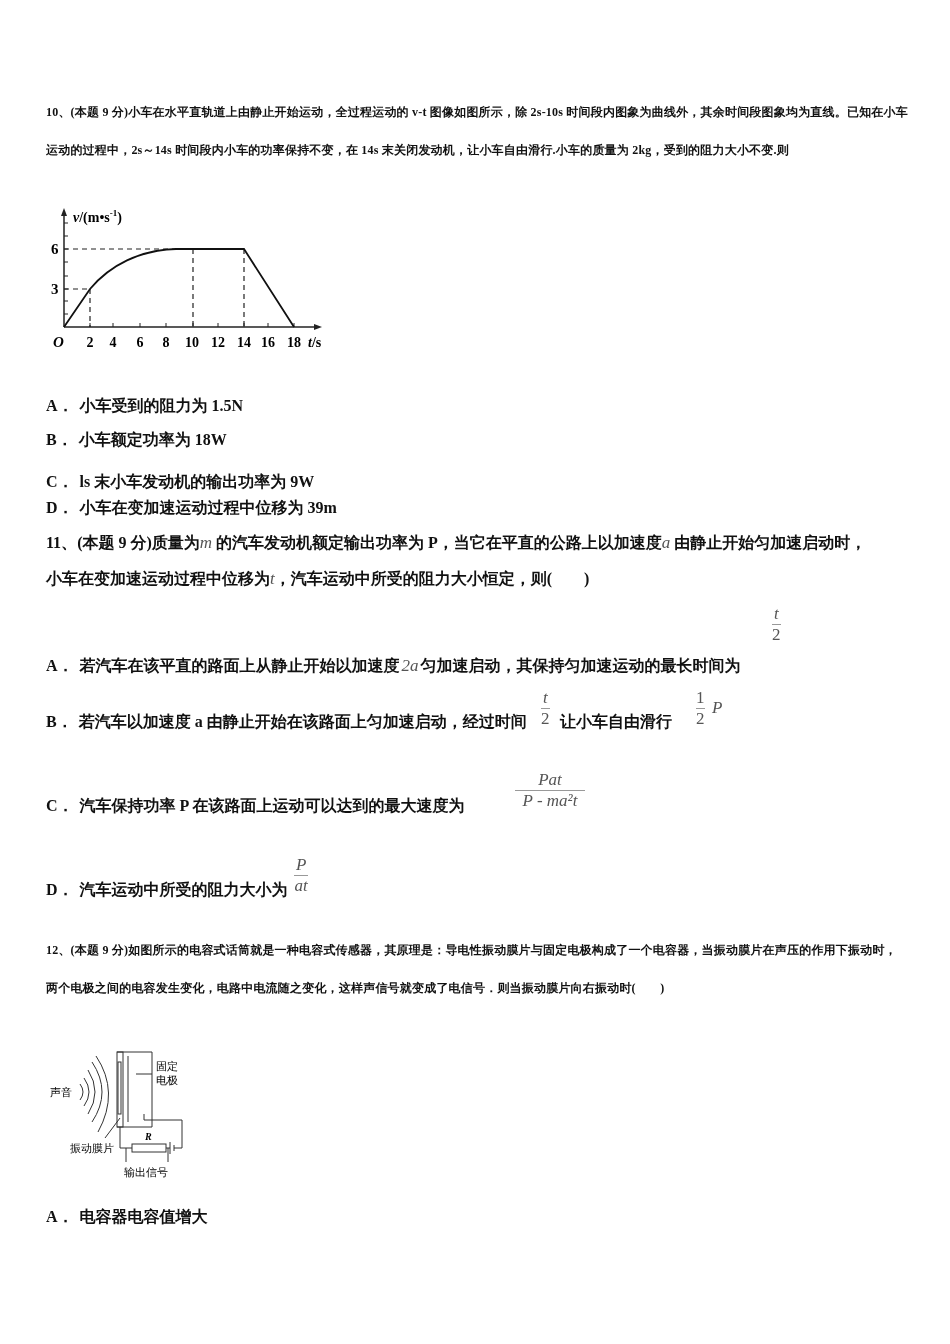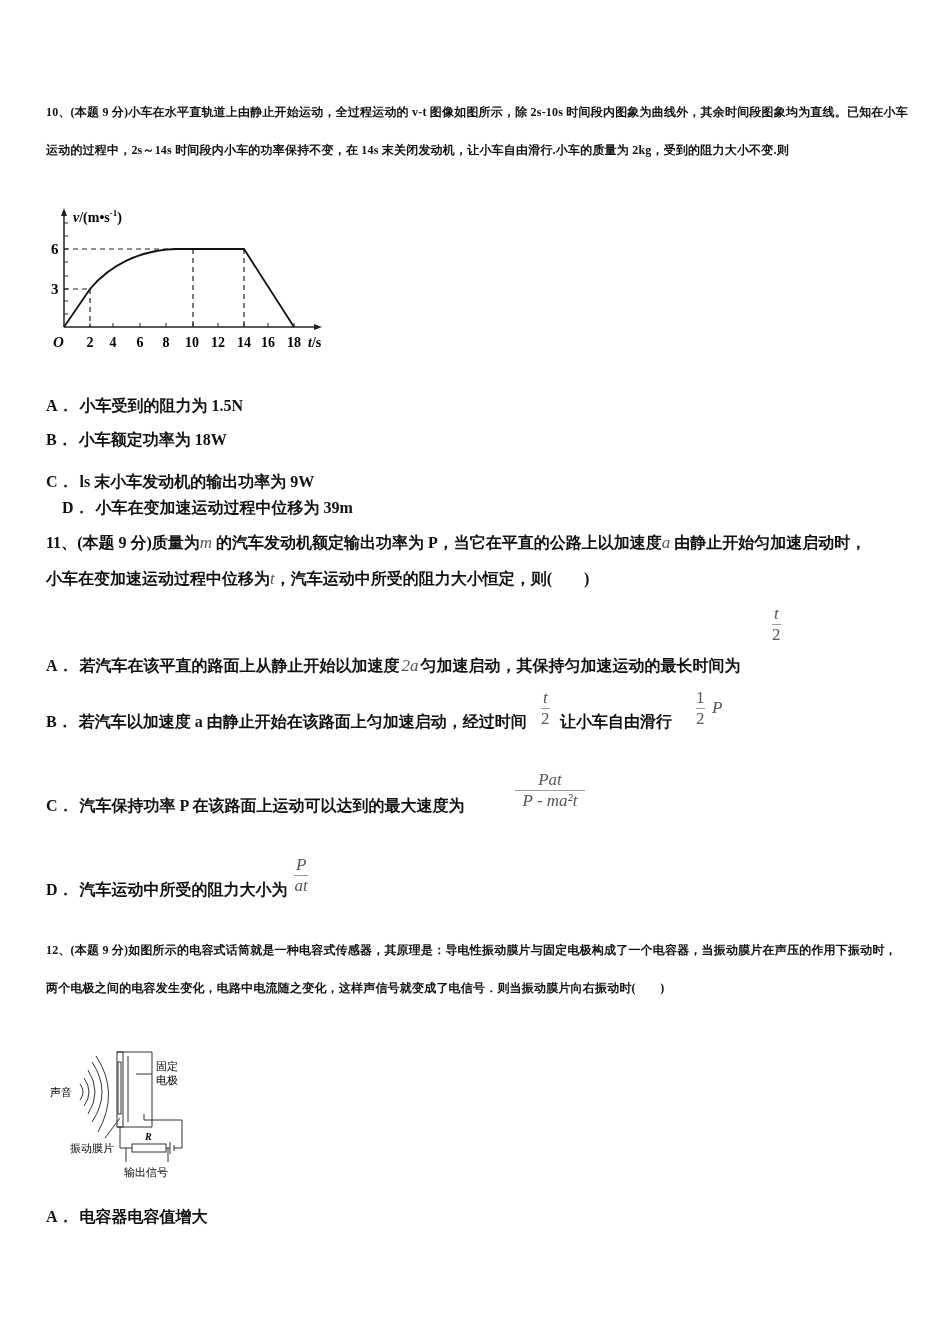--- a/index.html
+++ b/index.html
@@ -86,21 +86,21 @@
 
 <div class="line" style="top:396px;">
   <span class="opt-label">A．</span><span>小车受到的阻力为 1.5N</span>
 </div>
 <div class="line" style="top:430px;">
   <span class="opt-label">B．</span><span>小车额定功率为 18W</span>
 </div>
 <div class="line" style="top:464px;margin-top:8px;">
   <span class="opt-label">C．</span><span>ls 末小车发动机的输出功率为 9W</span>
 </div>
-<div class="line" style="top:498px;margin-left:16px;">
+<div class="line" style="top:498px;">
   <span class="opt-label">D．</span><span>小车在变加速运动过程中位移为 39m</span>
 </div>
 
 <div class="line" style="top:533px;">
   <span>11、</span><span>(本题 9 分)</span><span>质量为</span><span class="math">m</span><span> 的汽车发动机额定输出功率为 P，当它在平直的公路上以加速度</span><span class="math">a</span><span> 由静止开始匀加速启动时，</span>
 </div>
 <div class="line" style="top:569px;">
   <span>小车在变加速运动过程中位移为</span><span class="math">t</span><span>，汽车运动中所受的阻力大小恒定，则(　　)</span>
 </div>
 

